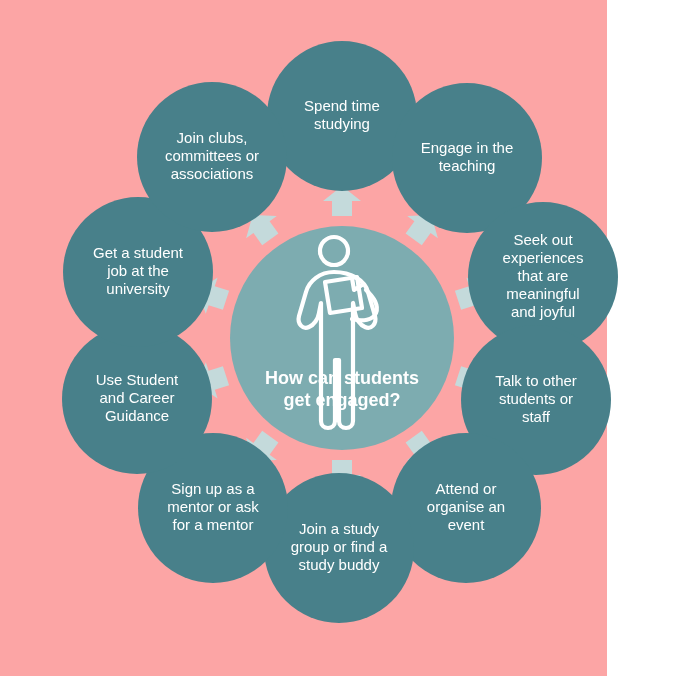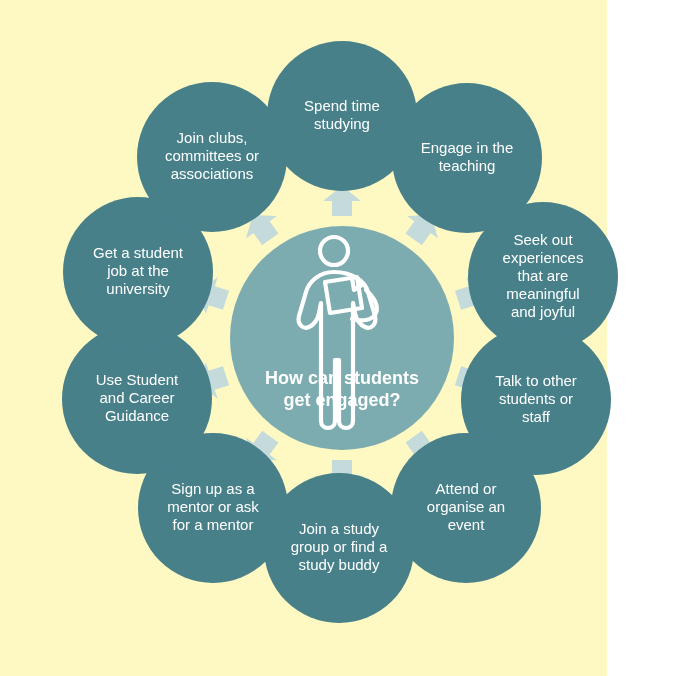--- a/index.html
+++ b/index.html
@@ -10,21 +10,21 @@
   body {
     width: 685px;
     height: 676px;
     font-family: "Liberation Sans", sans-serif;
     overflow: hidden;
   }
   #diagram-root {
     position: relative;
     width: 607px;
     height: 676px;
-    background: #fef9c3;
+    background: #fca5a5;
   }
   #wheel-svg {
     position: absolute;
     left: 0;
     top: 0;
     width: 685px;
     height: 676px;
     display: block;
   }
   .node-label {

